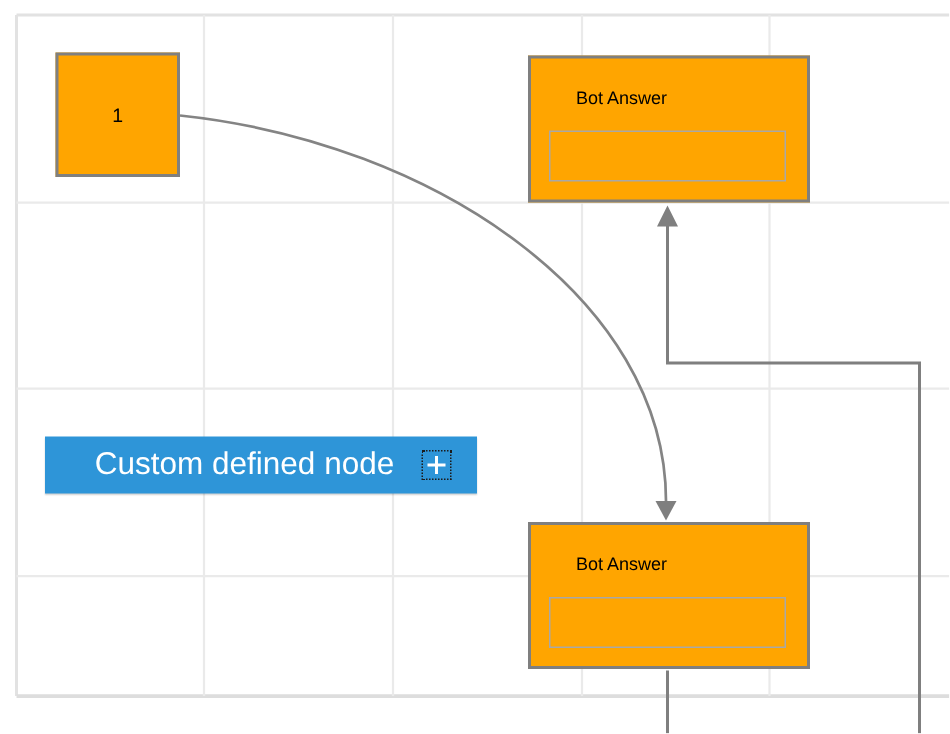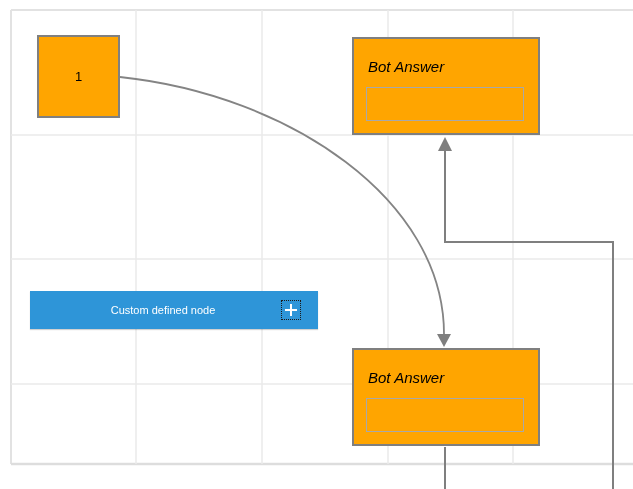--- a/index.html
+++ b/index.html
@@ -14,38 +14,38 @@
     left:37px;top:35px;width:83px;height:83px;
     background:#FFA500;border:2px solid #808080;
     display:flex;align-items:center;justify-content:center;
     font-size:13px;color:#000;
   }
   .bot-box{
     width:188px;height:98px;
     background:#FFA500;border:2px solid #7F7F7F;
   }
   .bot-box .bot-title{
-    position:absolute;left:14px;top:19px;
-    font-size:15px;color:#000;white-space:nowrap;font-style:italic;
+    position:absolute;left:30px;top:19px;
+    font-size:12px;color:#000;white-space:nowrap;
   }
   .bot-box .bot-input{
     position:absolute;left:12px;top:48px;width:156px;height:32px;
     border:1.5px solid #A8A8A8;background:transparent;
   }
   .bot-top{left:352px;top:37px;}
   .bot-bottom{left:352px;top:348px;}
   .custom-node{
     left:30px;top:291px;width:288px;height:38px;
     background:#2E95D8;
     display:flex;align-items:center;
     box-shadow:0 1px 1px rgba(0,0,0,0.18);
   }
   .custom-label{
     flex:1;text-align:center;padding-right:22px;
-    color:#fff;font-size:11px;white-space:nowrap;
+    color:#fff;font-size:21px;white-space:nowrap;
   }
   .plus-btn{
     position:absolute;right:17px;top:9px;width:20px;height:20px;
     border:1px dotted #1b1b1b;box-sizing:border-box;
   }
   .plus-btn::before,.plus-btn::after{
     content:"";position:absolute;background:#fff;
   }
   .plus-btn::before{left:3px;top:8px;width:12px;height:2px;}
   .plus-btn::after{left:8px;top:3px;width:2px;height:12px;}

